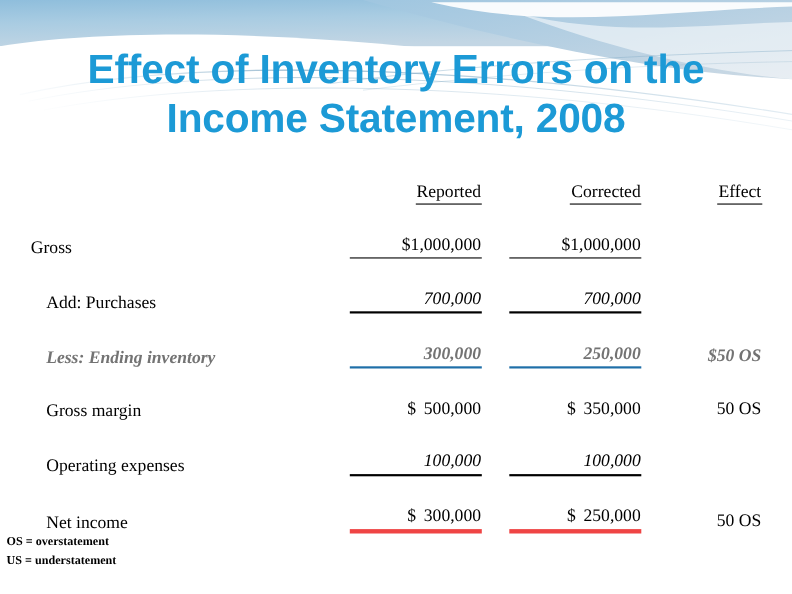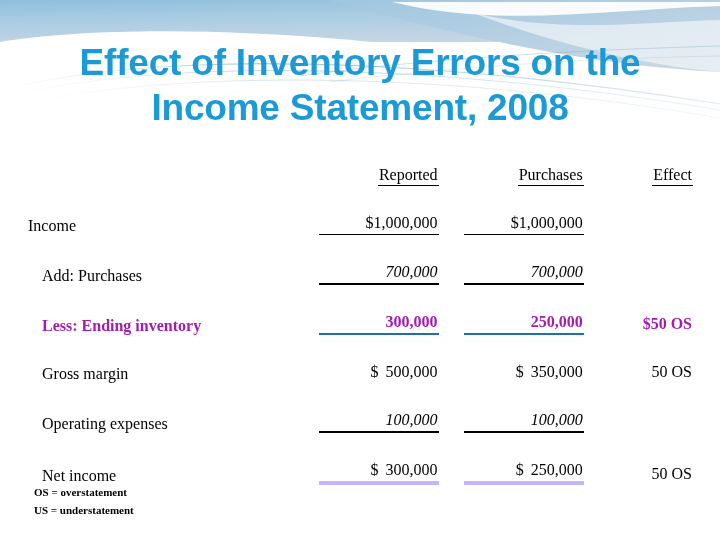--- a/index.html
+++ b/index.html
@@ -43,32 +43,32 @@
   .hdr td{height:28px;}
   .hdr .u{
     display:inline-block;border-bottom:1.5px solid #000;padding:0 1px 1px 1px;
   }
 
   
   .num{display:inline-block;min-width:118px;text-align:right;padding:0 1px 2px 1px;margin-top:28px;}
   .num.eff{min-width:auto;}
   .rule-thin   {border-bottom:1.5px solid #000;}
   .rule-med    {border-bottom:2.5px solid #000;font-style:italic;}
-  .rule-double {border-bottom:4px solid #c4b5fd;}
+  .rule-double {border-bottom:4px solid #ef4444;}
   .rule-blue   {border-bottom:2.5px solid #1F6FA8;}
 
   
-  .blue{color:#a21caf;font-weight:bold;}
+  .blue{color:#737373;font-weight:bold;font-style:italic;}
 
   
   .ds{display:inline-block;width:15px;text-align:left;}
 
   
   #notes{
-    position:absolute;left:34px;top:483px;width:400px;
+    position:absolute;left:6px;top:483px;width:400px;
     font-family:"Liberation Serif", serif;
     font-size:11px;font-weight:bold;color:#000;line-height:18px;
   }
   #notes div{white-space:nowrap;}
 </style>
 </head>
 <body>
 
 <div id="slide">
 
@@ -115,29 +115,29 @@
   </div>
 
   <table id="stmt">
     <tbody>
       <tr class="hdr">
         <td class="c-label"></td>
         <td class="c-rep">
           <span class="u">Reported</span>
         </td>
         <td class="c-cor">
-          <span class="u">Purchases</span>
+          <span class="u">Corrected</span>
         </td>
         <td class="c-eff">
           <span class="u">Effect</span>
         </td>
       </tr>
 
       <tr>
-        <td class="c-label">Income</td>
+        <td class="c-label">Gross</td>
         <td class="c-rep">
           <span class="num rule-thin">$1,000,000</span>
         </td>
         <td class="c-cor">
           <span class="num rule-thin">$1,000,000</span>
         </td>
         <td class="c-eff">
           <span class="num eff"></span>
         </td>
       </tr>

